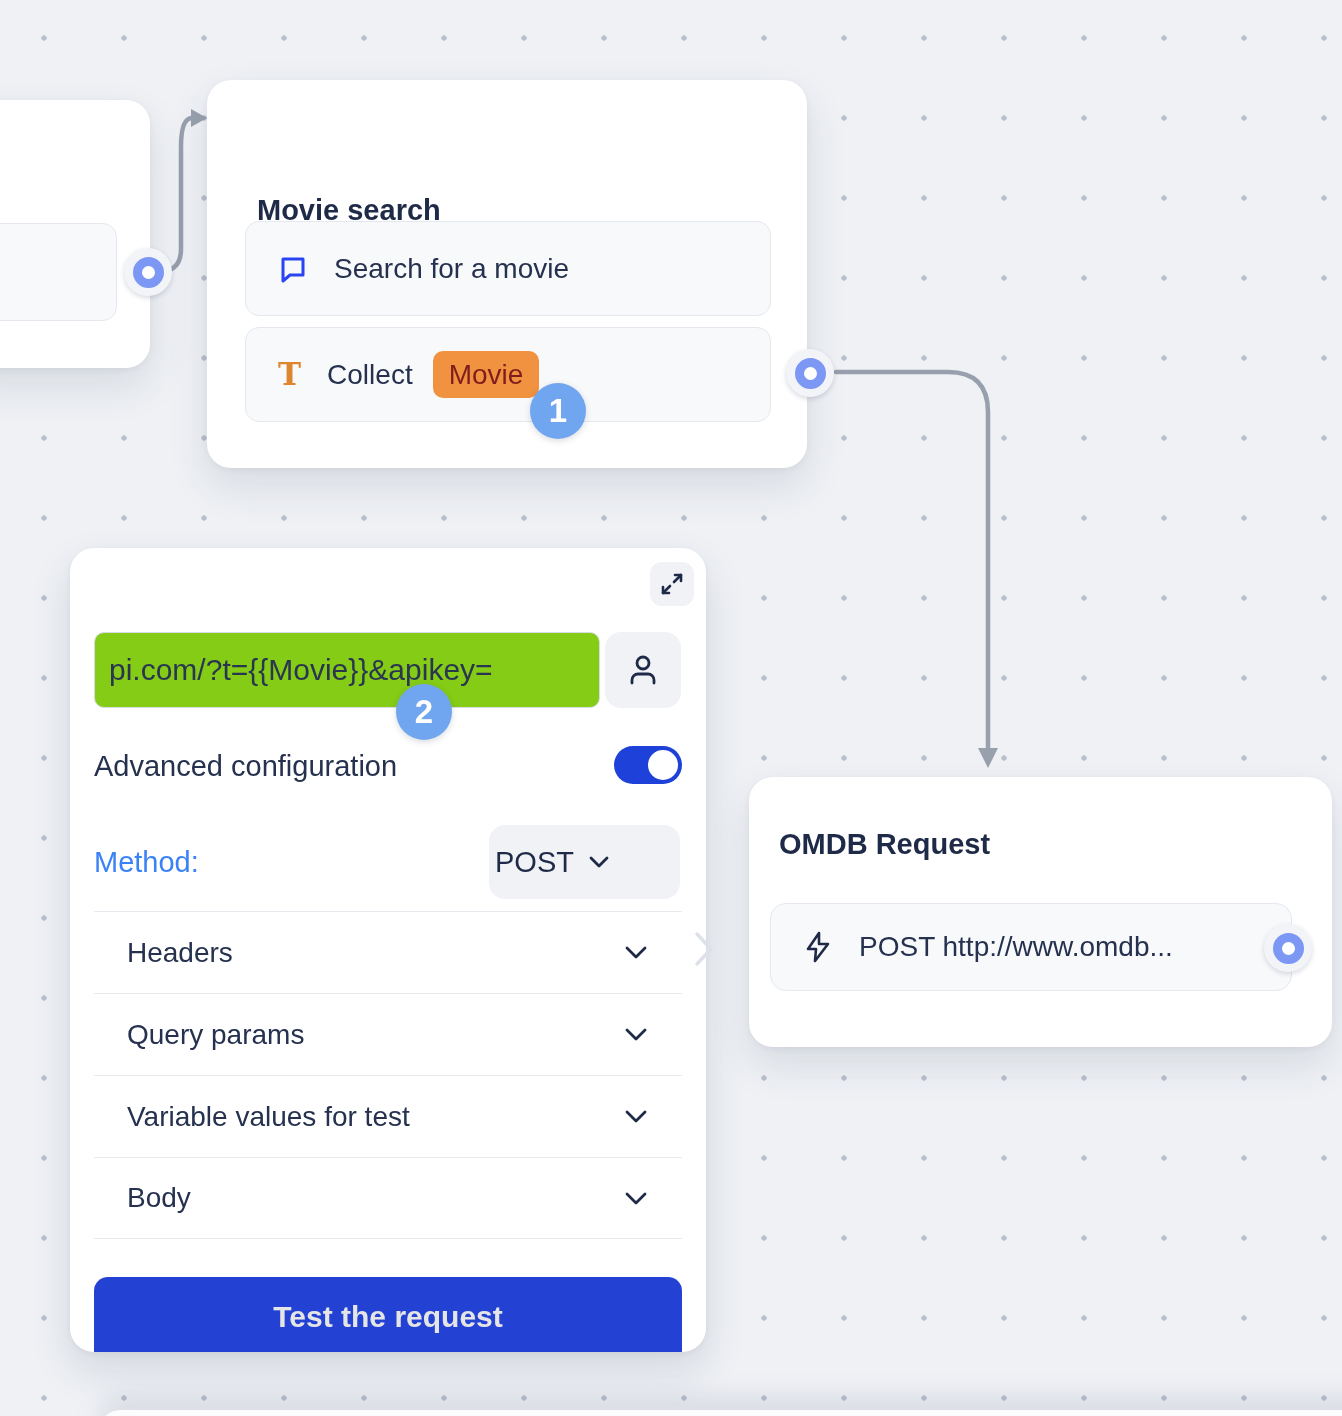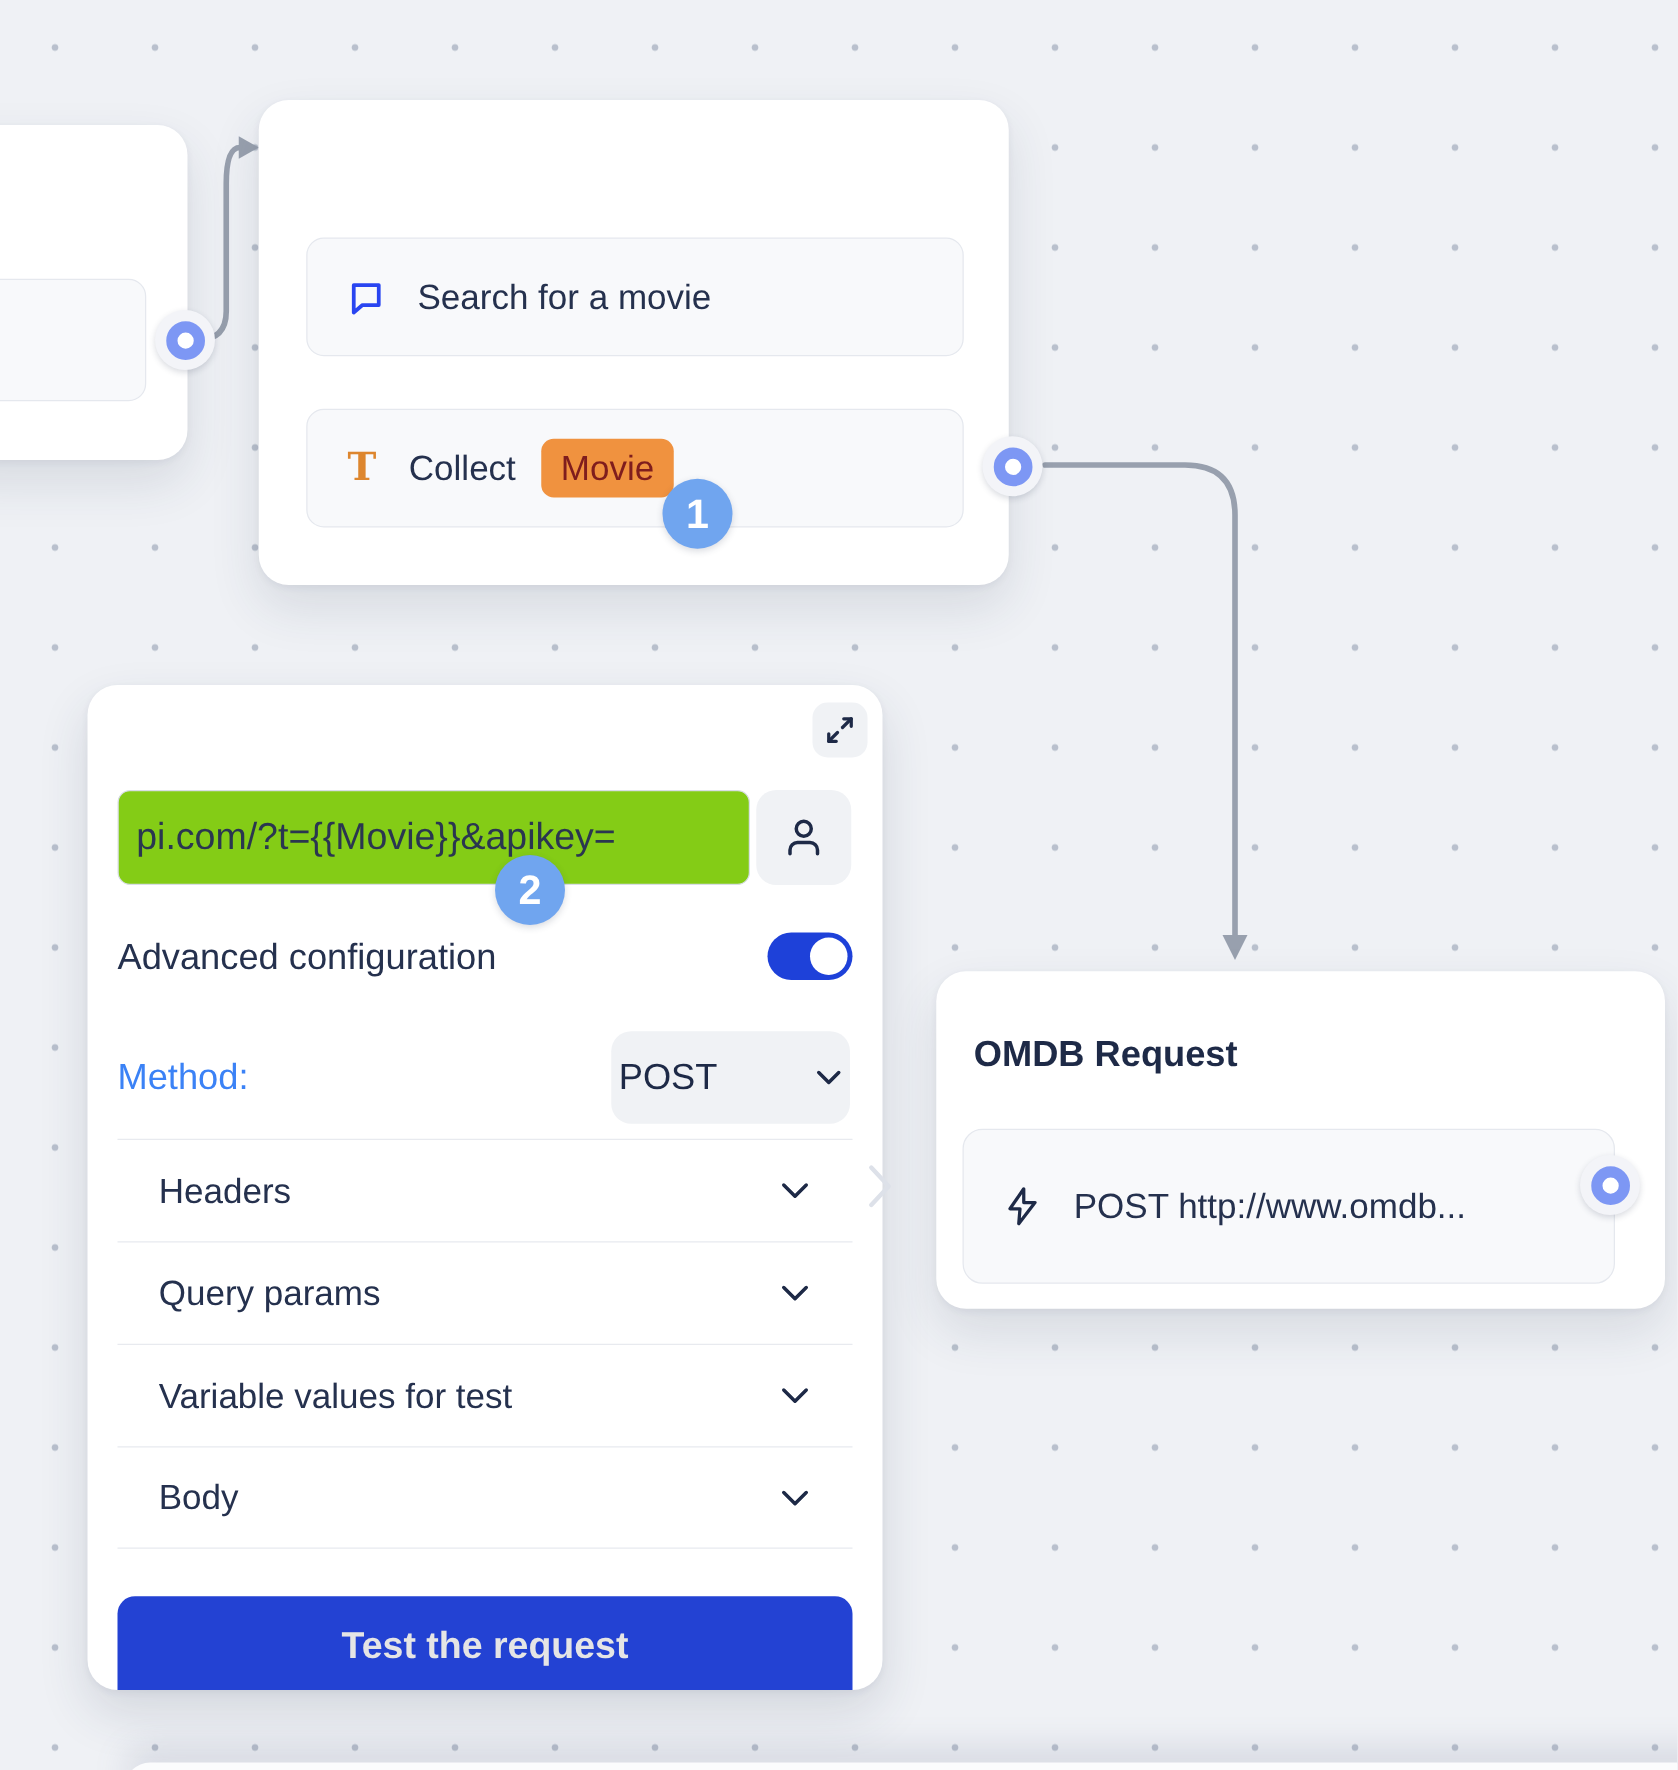--- a/index.html
+++ b/index.html
@@ -54,21 +54,21 @@
   }
   .adv-label{position:absolute;left:24px;top:202px;font-size:29px;color:#25314e;}
   .toggle{
     position:absolute;left:544px;top:198px;width:68px;height:38px;border-radius:19px;
     background:#1e41d9;cursor:pointer;
   }
   .toggle-knob{position:absolute;right:4px;top:4px;width:30px;height:30px;border-radius:50%;background:#ffffff;}
   .method-label{position:absolute;left:24px;top:298px;font-size:29px;color:#3b82f6;}
   .method-select{
     position:absolute;left:419px;top:277px;width:191px;height:74px;border-radius:16px;
-    background:#f0f2f5;border:none;cursor:pointer;display:flex;align-items:center;justify-content:space-between;gap:14px;
+    background:#f0f2f5;border:none;cursor:pointer;display:flex;align-items:center;justify-content:flex-start;gap:14px;
   }
   .method-value{font-size:29px;color:#1e2a47;}
   .accordion{position:absolute;left:24px;top:363px;width:588px;}
   .acc-row{
     height:82px;border-top:1.5px solid #e8eaef;display:flex;align-items:center;
     justify-content:space-between;padding:0 34px 0 33px;cursor:pointer;box-sizing:border-box;
   }
   .acc-row:last-child{border-bottom:1.5px solid #e8eaef;}
   .acc-label{font-size:28px;color:#25314e;}
   .test-btn{
@@ -98,42 +98,42 @@
   <div class="node" style="left:-46px;top:100px;width:196px;height:268px;">
     <div class="node-item" style="left:16px;top:123px;width:147px;height:98px;"></div>
   </div>
   <div class="port" style="left:124px;top:248px;">
     <div class="port-ring"></div>
   </div>
 
   <div class="node" style="left:207px;top:80px;width:600px;height:388px;">
     <div class="node-title" style="position:absolute;left:50px;top:115px;transform:translateY(-50%);"></div>
     <div class="node-title" style="position:absolute;left:50px;top:130px;transform:translateY(-50%);">Movie search</div>
-    <div class="node-item" style="left:38px;top:110px;width:526px;height:95px;">
+    <div class="node-item" style="left:38px;top:141px;width:526px;height:95px;">
       <svg width="30" height="30" viewBox="0 0 30 30">
         <path d="M5 5 h20 v16 h-13 l-7 6 z" fill="none" stroke="#2945f1" stroke-width="3" stroke-linejoin="round"></path>
       </svg>
       <span class="item-label">Search for a movie</span>
     </div>
     <div class="node-item" style="left:38px;top:247px;width:526px;height:95px;">
       <span class="t-glyph">T</span>
       <span class="item-label" style="display:flex;align-items:center;gap:20px;">
         <span>Collect</span>
         <span class="tag">Movie</span>
       </span>
     </div>
   </div>
   <div class="port" style="left:786px;top:349px;">
     <div class="port-ring"></div>
   </div>
   <div class="step-badge" style="left:530px;top:383px;">1</div>
 
   <div class="node" style="left:749px;top:777px;width:583px;height:270px;">
     <div class="node-title" style="position:absolute;left:30px;top:67px;transform:translateY(-50%);">OMDB Request</div>
-    <div class="node-item" style="left:21px;top:126px;width:522px;height:124px;border-radius:16px;">
+    <div class="node-item" style="left:21px;top:126px;width:522px;height:88px;border-radius:16px;">
       <svg width="30" height="32" viewBox="0 0 30 32">
         <path d="M16 2 L5 18 h8 L12 30 L25 13 h-9 L16 2 z" fill="none" stroke="#1e2a47" stroke-width="2.6" stroke-linejoin="round"></path>
       </svg>
       <span class="item-label">POST http://www.omdb...</span>
     </div>
   </div>
   <svg class="notch" style="left:692px;top:930px;" width="26" height="38" viewBox="0 0 26 38">
     <polyline points="5,4 19,19 5,34" fill="none" stroke="#dde1e9" stroke-width="3.5" stroke-linecap="round" stroke-linejoin="round"></polyline>
   </svg>
   <div class="port" style="left:1264px;top:924px;">

